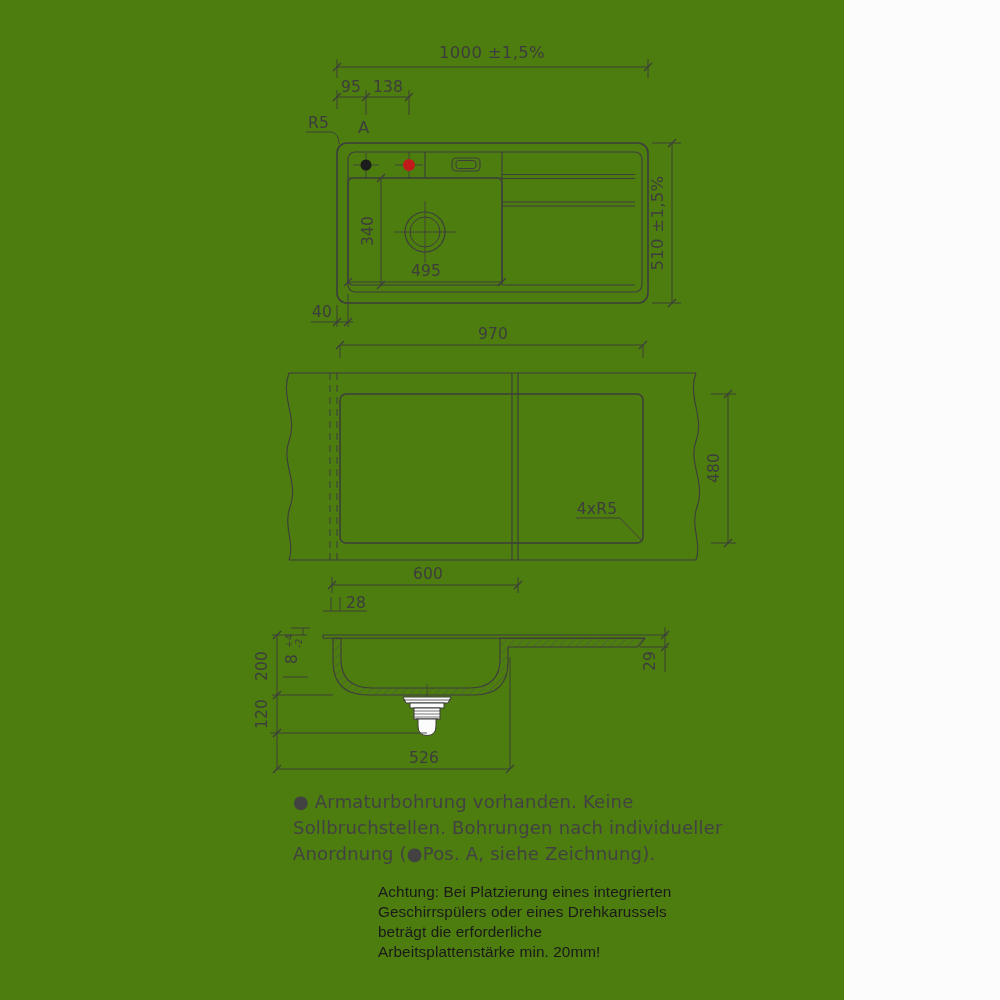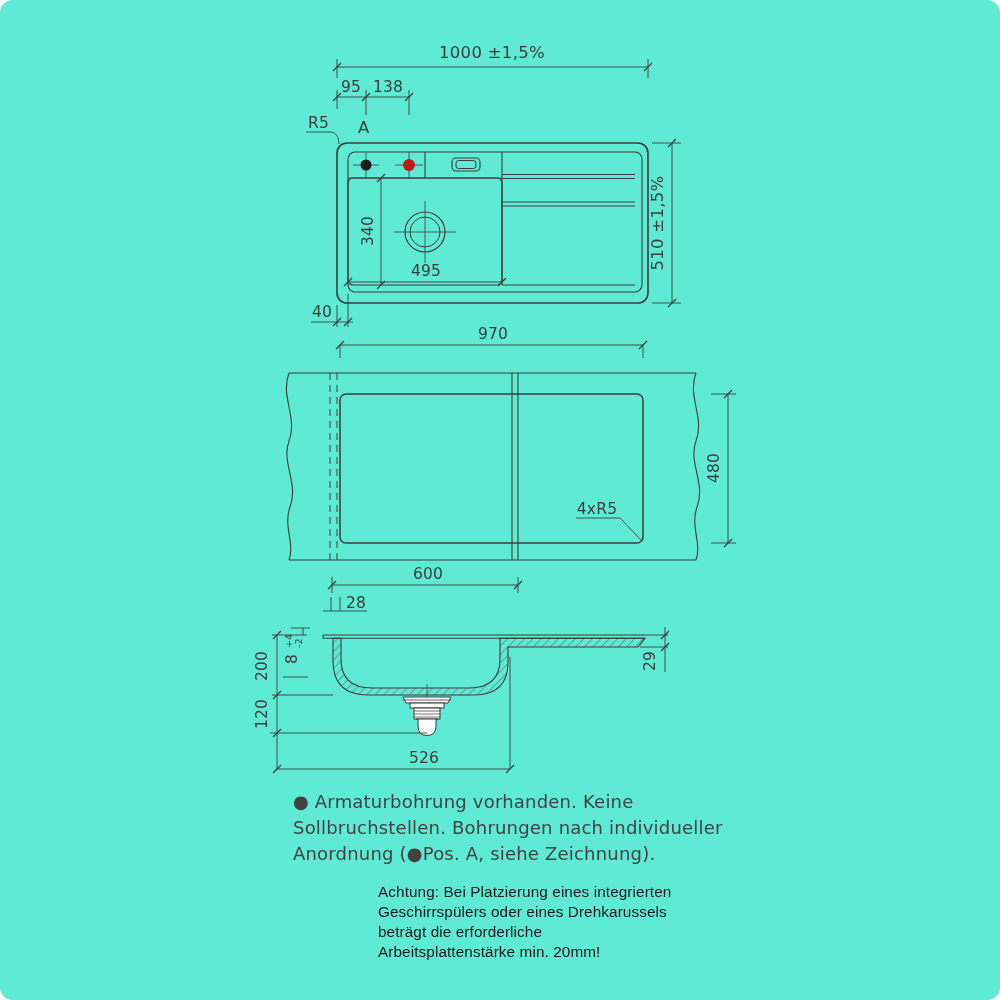--- a/index.html
+++ b/index.html
@@ -1,16 +1,16 @@
 <!DOCTYPE html>
 <html><head>
 <meta charset="utf-8">
 <style>
   html,body{margin:0;padding:0;background:#fcfcfc;width:1000px;height:1000px;overflow:hidden;}
-  #stage{position:relative;width:1000px;height:1000px;background:#5eead4;border-radius:13px;}
+  #stage{position:relative;width:844px;height:1000px;background:#4d7c0f;}
   svg{position:absolute;left:0;top:0;}
   svg text{fill:#3d3d3d;font-family:"DejaVu Sans",sans-serif;}
   .dim{font-size:15.5px;letter-spacing:0.2px;}
   .dimbig{font-size:16.5px;letter-spacing:0.3px;}
   .tol{font-size:9.5px;}
   .note{font-size:18px;letter-spacing:0.2px;fill:#424242;}
   .warn{font-size:15.3px;font-family:"Liberation Sans",sans-serif;fill:#1a1a1a;letter-spacing:0.1px;}
   .ln{stroke:#3d3d3d;fill:none;}
 </style>
 </head>

